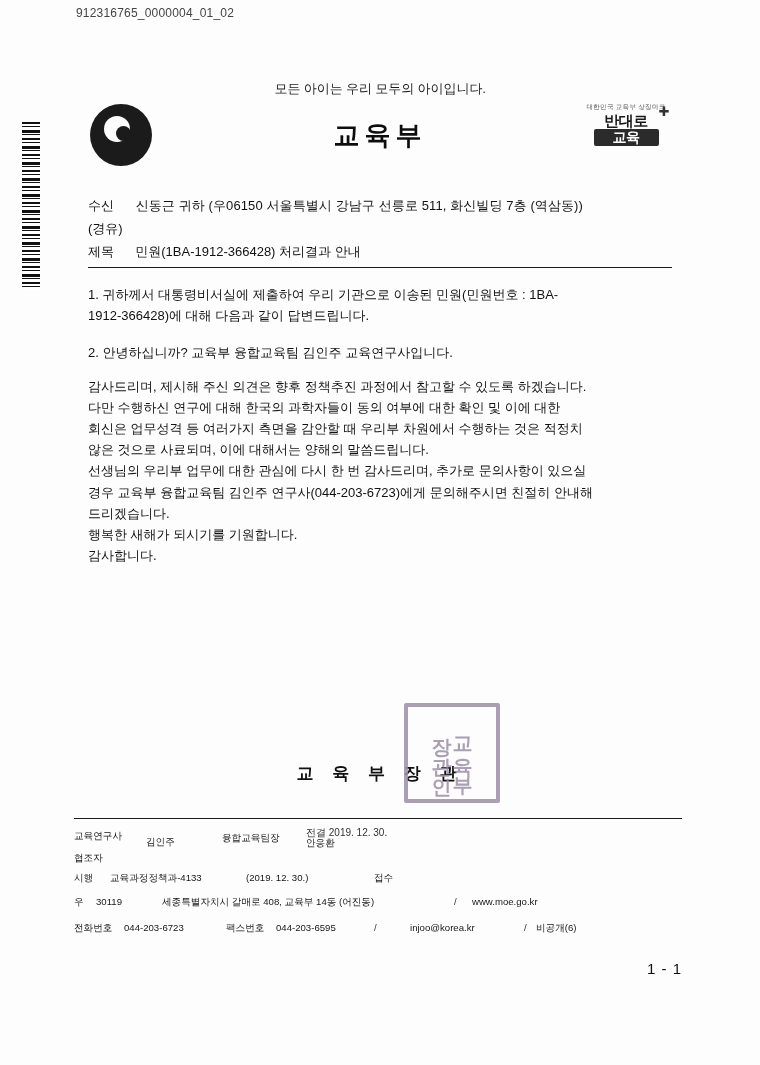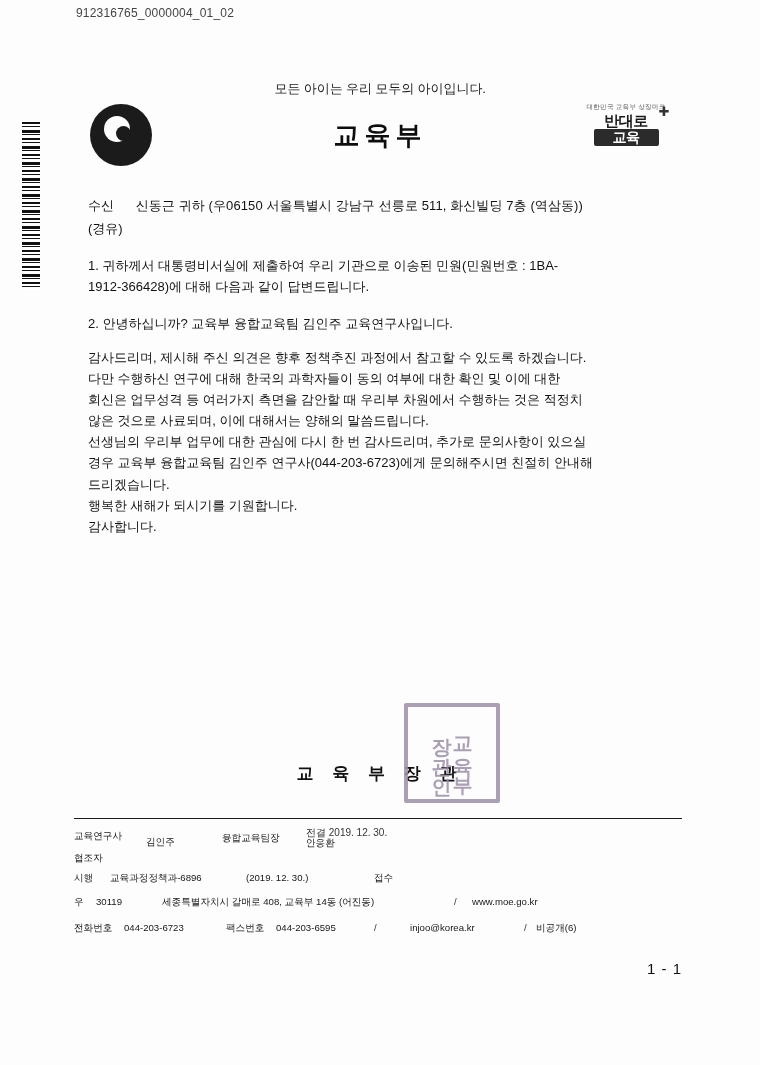--- a/index.html
+++ b/index.html
@@ -275,20 +275,25 @@
   <div class="body-area">
 
     <div class="recipient">
       <span>수신</span>
       <span class="label-gap"></span>
       <span>신동근 귀하 (우06150 서울특별시 강남구 선릉로 511, 화신빌딩 7층 (역삼동))</span>
     </div>
 
     <div class="via">(경유)</div>
 
+    <div class="subject-row">
+      <span>제목</span>
+      <span class="label-gap"></span>
+      <span>민원(1BA-1912-366428) 처리결과 안내</span>
+    </div>
 
     <div class="para">
       <span class="para-line">1. 귀하께서 대통령비서실에 제출하여 우리 기관으로 이송된 민원(민원번호 : 1BA-</span>
       <span class="para-line">1912-366428)에 대해 다음과 같이 답변드립니다.</span>
     </div>
 
     <div class="para">
       <span class="para-line">2. 안녕하십니까? 교육부 융합교육팀 김인주 교육연구사입니다.</span>
     </div>
     <div class="para tight">
@@ -321,21 +326,21 @@
       <span class="f-approval" style="left:232px; top:0px;">전결 2019. 12. 30.</span>
       <span style="left:232px; top:11px;">안응환</span>
     </div>
 
     <div class="f-row" style="height:20px;">
       <span style="left:0; top:4px;">협조자</span>
     </div>
 
     <div class="f-row" style="height:24px;">
       <span style="left:0; top:4px;">시행</span>
-      <span style="left:36px; top:4px;">교육과정정책과-6896</span>
+      <span style="left:36px; top:4px;">교육과정정책과-4133</span>
       <span style="left:172px; top:4px;">(2019. 12. 30.)</span>
       <span style="left:300px; top:4px;">접수</span>
     </div>
 
     <div class="f-row" style="height:26px;">
       <span style="left:0; top:4px;">우</span>
       <span style="left:22px; top:4px;">30119</span>
       <span style="left:88px; top:4px;">세종특별자치시 갈매로 408, 교육부 14동 (어진동)</span>
       <span class="f-sep" style="left:380px; top:4px;">/</span>
       <span style="left:398px; top:4px;">www.moe.go.kr</span>

